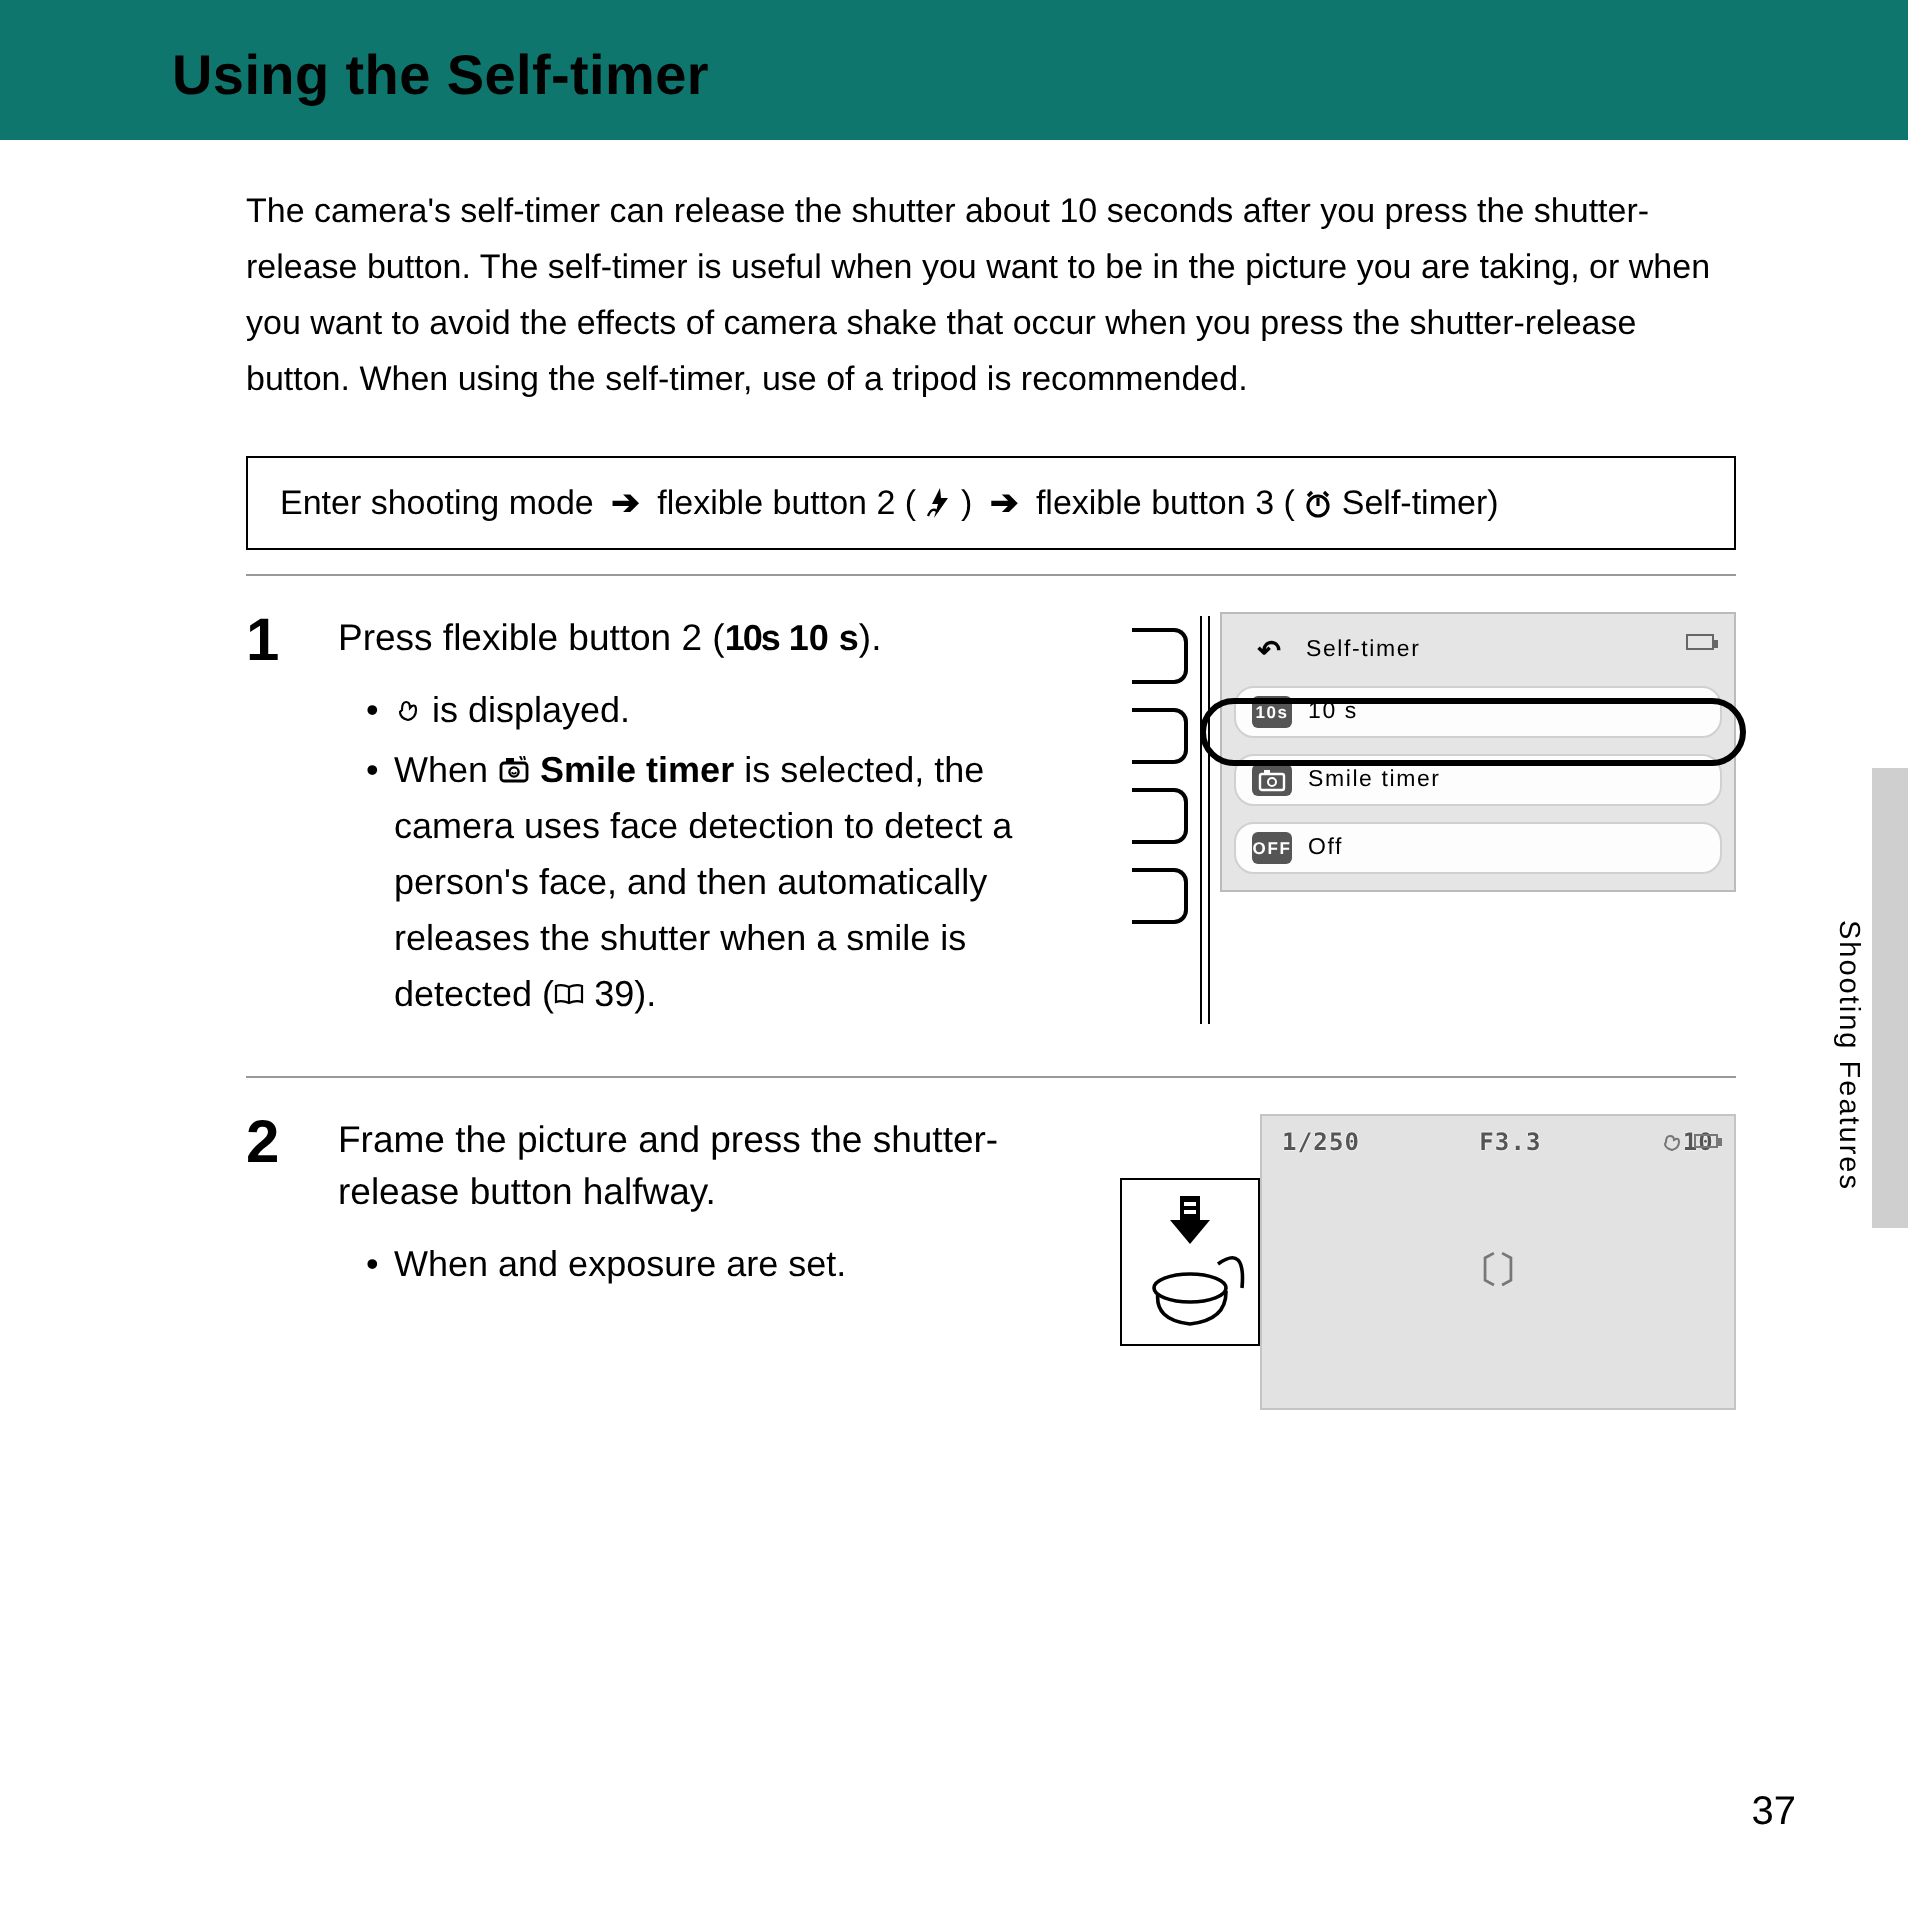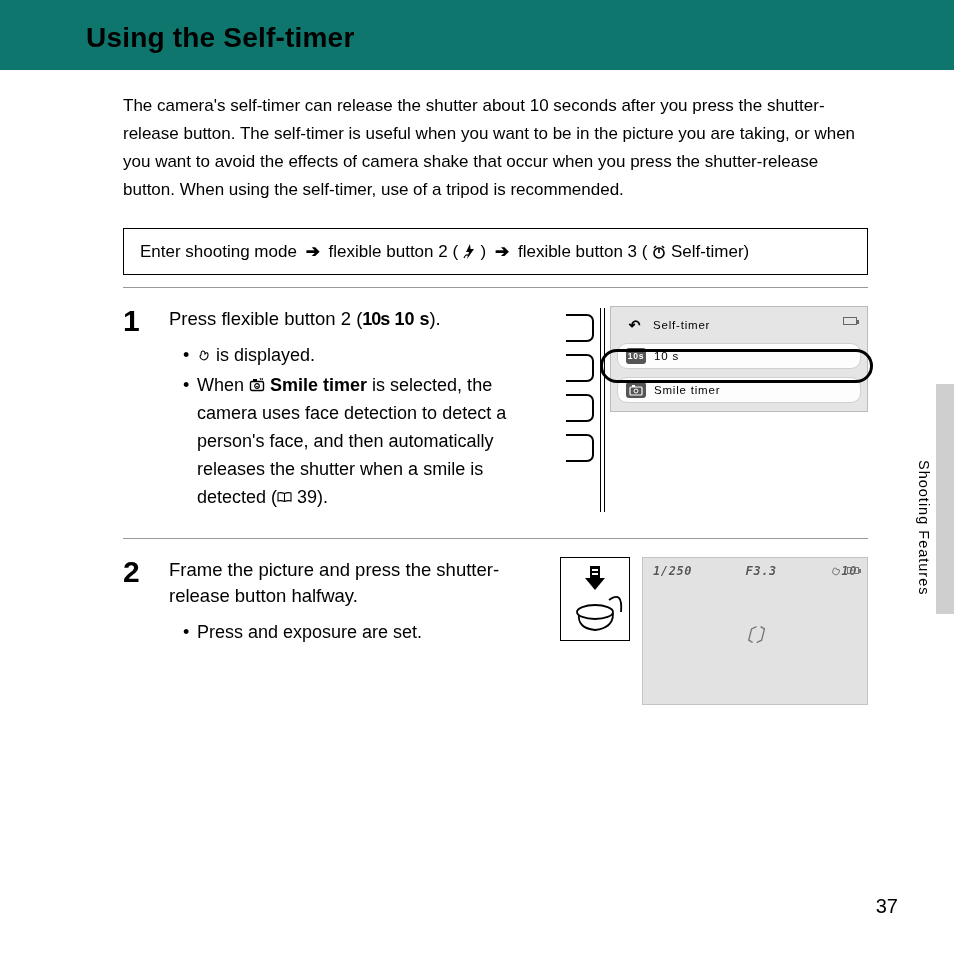--- a/index.html
+++ b/index.html
@@ -148,21 +148,21 @@
     width: 14px; height: 8px;
     border: 1.3px solid #666;
     position: absolute;
     right: 10px; top: 10px;
   }
   .battery::after {
     content:""; position:absolute; right:-3px; top:1.5px; width:2px; height:4px; background:#666;
   }
   
   .step2-illus {
-    width: 308px; flex-shrink:0; display:flex; gap:12px; align-items:flex-start;font-style:italic;
+    width: 308px; flex-shrink:0; display:flex; gap:0; align-items:center;
   }
   .press-half {
     width: 70px; height: 84px;
     border: 1.6px solid #000;
     position: relative;
     display:flex; align-items:flex-end; justify-content:center;
     padding-bottom:6px;
   }
   .press-half svg { width: 60px; height: 72px; }
   .lcd {
@@ -298,35 +298,39 @@
           <div class="menu-row">
             <div class="menu-icon" style="background:#555">
               <svg width="14" height="12" viewBox="0 0 14 12">
                   <rect x="1" y="3" width="12" height="8" rx="1" stroke="#fff" stroke-width="1.2" fill="none"></rect>
                   <circle cx="7" cy="7" r="2" stroke="#fff" stroke-width="1" fill="none"></circle>
                   <rect x="3" y="1" width="3" height="2" fill="#fff"></rect>
                 </svg>
             </div>
             <span>Smile timer</span>
           </div>
+          <div class="menu-row">
+            <div class="menu-icon">OFF</div>
+            <span>Off</span>
+          </div>
           <div class="selection-ring"></div>
         </div>
       </div>
     </div>
   </div>
 
   <hr class="sep">
 
   <div class="step">
     <div class="step-num">2</div>
     <div class="step-body">
       <div class="step-text">
         <div class="step-title">Frame the picture and press the shutter-release button halfway.</div>
         <ul class="bullets">
-          <li>Press and exposure are set.</li>
+          <li>When and exposure are set.</li>
         </ul>
       </div>
       <div class="step2-illus">
         <div class="press-half">
           <svg viewBox="0 0 60 72">
             <rect x="25" y="4" width="10" height="12" fill="#000"></rect>
             <rect x="27" y="7" width="6" height="2" fill="#fff"></rect>
             <rect x="27" y="11" width="6" height="2" fill="#fff"></rect>
             <polygon points="20,16 40,16 30,28" fill="#000"></polygon>
             <path d="M14 52 Q30 36 48 52 Q48 66 30 68 Q12 66 14 52 Z" stroke="#000" stroke-width="1.8" fill="#fff"></path>

